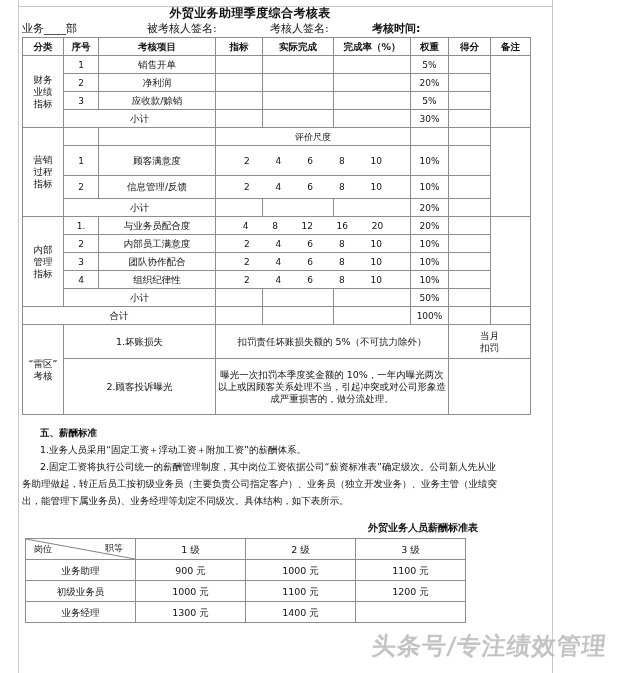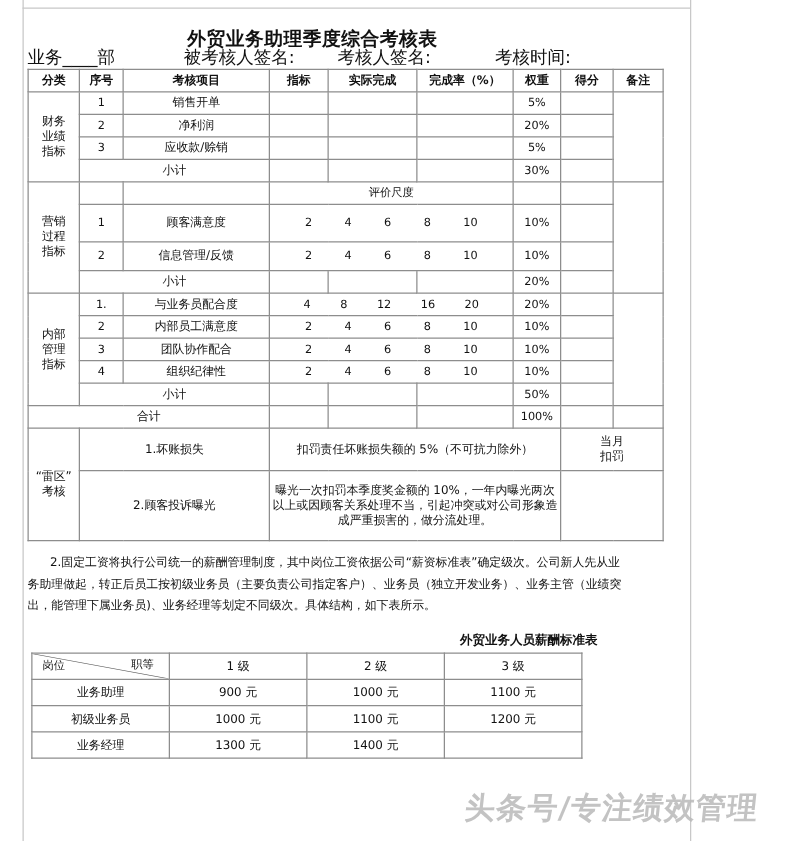--- a/index.html
+++ b/index.html
@@ -17,33 +17,33 @@
   }
   
   .rule-left  { position:absolute; left:18px;  top:0;  width:1px; height:673px; background:#c8c8c8; }
   .rule-right { position:absolute; left:552px; top:0;  width:1px; height:673px; background:#c8c8c8; }
   .rule-top   { position:absolute; left:18px;  top:6px; width:534px; height:1px; background:#c8c8c8; }
 
   .content { position:absolute; left:22px; top:0; width:510px; }
 
   
   .doc-title {
-    text-align:center; font-weight:bold; font-size:15px;
-    color:#111; letter-spacing:0.4px; padding-top:24px; line-height:14px;
+    text-align:center; font-weight:bold; font-size:12px;
+    color:#111; letter-spacing:0.4px; padding-top:6px; line-height:14px;
     width: 456px;
   }
   .meta-row {
-    position:relative; height:17px; font-size:14px; color:#111;
+    position:relative; height:17px; font-size:11px; color:#111;
     line-height:17px; width:470px;
   }
   .meta-row span { position:absolute; white-space:nowrap; }
   .m1 { left:0; }
   .m2 { left:125px; }
   .m3 { left:248px; }
-  .m4 { left:374px; }
+  .m4 { left:350px;font-weight:bold; }
 
   
   table.kpi {
     border-collapse: collapse;
     table-layout: fixed;
     width: 456px;
     font-size: 9px;
     color: #111;
   }
   table.kpi td, table.kpi th {
@@ -355,20 +355,22 @@
         </tr>
         <tr>
           <td class="mine-name" colspan="2" style="height:56px">2.顾客投诉曝光</td>
           <td class="mine-desc" colspan="4">曝光一次扣罚本季度奖金额的 10%，一年内曝光两次以上或因顾客关系处理不当，引起冲突或对公司形象造成严重损害的，做分流处理。</td>
           <td class="blank" colspan="2"></td>
         </tr>
       </tbody>
     </table>
 
     <div class="prose">
+      <p class="h">五、薪酬标准</p>
+      <p class="indent1">1.业务人员采用“固定工资＋浮动工资＋附加工资”的薪酬体系。</p>
       <p class="indent2">2.固定工资将执行公司统一的薪酬管理制度，其中岗位工资依据公司“薪资标准表”确定级次。公司新人先从业务助理做起，转正后员工按初级业务员（主要负责公司指定客户）、业务员（独立开发业务）、业务主管（业绩突出，能管理下属业务员)、业务经理等划定不同级次。具体结构，如下表所示。</p>
     </div>
 
     <div class="sal-title">外贸业务人员薪酬标准表</div>
 
     <table class="salary">
       <colgroup>
         <col style="width:110px">
         <col style="width:110px">
         <col style="width:110px">

